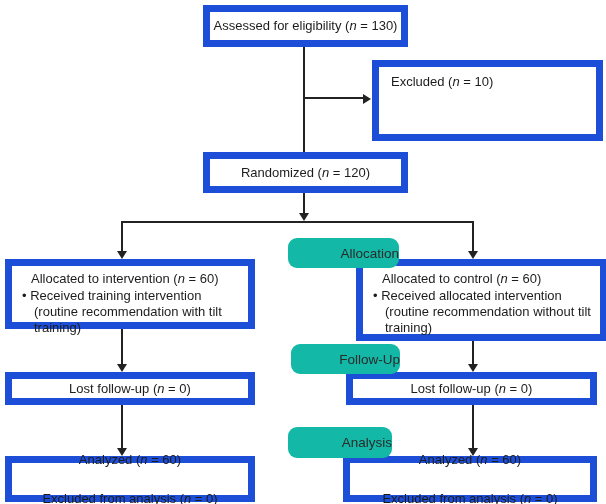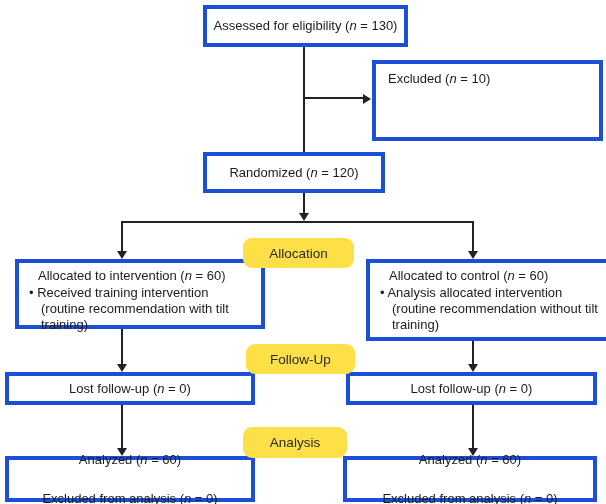--- a/index.html
+++ b/index.html
@@ -2,38 +2,38 @@
 <html><head>
 <meta charset="utf-8">
 <style>
   html,body{margin:0;padding:0;background:#ffffff;}
   .canvas{
     position:relative;width:606px;height:504px;background:#ffffff;overflow:hidden;
     font-family:"Liberation Sans",sans-serif;color:#1c1c1c;
   }
   .box{
     position:absolute;box-sizing:border-box;background:#ffffff;
-    border:4px solid #1d4ed8;z-index:2;font-size:13px;line-height:16px;color:#1c1c1c;
+    border:7px solid #1d4ed8;z-index:2;font-size:13px;line-height:16px;color:#1c1c1c;
   }
   .box.center{display:flex;align-items:center;justify-content:center;text-align:center;}
   .box.center2{display:flex;flex-direction:column;align-items:center;justify-content:center;text-align:center;gap:23px;}
   .vline{position:absolute;width:2px;background:#222222;z-index:1;}
   .hline{position:absolute;height:2px;background:#222222;z-index:1;}
   .arr-down{position:absolute;width:0;height:0;z-index:1;
     border-left:5px solid transparent;border-right:5px solid transparent;border-top:8px solid #222222;}
   .arr-right{position:absolute;width:0;height:0;z-index:1;
     border-top:5px solid transparent;border-bottom:5px solid transparent;border-left:8px solid #222222;}
   .pill{
-    position:absolute;box-sizing:border-box;z-index:3;background:#fde047;border-radius:9px;
-    display:flex;align-items:center;justify-content:center;
-    font-size:13.5px;color:#2a2a2a;
+    position:absolute;box-sizing:border-box;z-index:3;background:#14b8a6;border-radius:9px;
+    display:flex;align-items:center;justify-content:flex-end;
+    font-size:13.5px;color:#2a2a2a;margin-left:45px;
   }
   .lines{padding:7px 6px 3px 12px;}
   .lines div{line-height:16.5px;}
-  .alloc{padding:5px 6px 6px 10px;margin-left:10px;}
+  .alloc{padding:5px 6px 6px 10px;}
   .alloc .title{margin-left:9px;margin-bottom:1px;}
   .alloc .bullet{padding-left:12px;text-indent:-12px;}
   i{font-style:italic;}
 </style>
 </head>
 <body>
 
 <div class="canvas">
 
   <div class="vline" style="left:303px;top:45px;height:108px"></div>
@@ -60,32 +60,32 @@
   <div class="arr-down" style="left:468px;top:448px"></div>
 
   <div class="box center" style="left:203px;top:5px;width:205px;height:42px">
     <span>Assessed for eligibility (<i>n</i> = 130)</span>
   </div>
 
   <div class="box lines" style="left:372px;top:60px;width:231px;height:81px">
     <div>Excluded (<i>n</i> = 10)</div>
   </div>
 
-  <div class="box center" style="left:203px;top:152px;width:182px;height:41px">
+  <div class="box center" style="left:203px;top:152px;width:205px;height:41px">
     <span>Randomized (<i>n</i> = 120)</span>
   </div>
 
   <div class="box alloc" style="left:5px;top:259px;width:250px;height:70px">
     <div class="title">Allocated to intervention (<i>n</i> = 60)</div>
     <div class="bullet">• Received training intervention (routine recommendation with tilt training)</div>
   </div>
 
   <div class="box alloc" style="left:356px;top:259px;width:251px;height:82px">
     <div class="title">Allocated to control (<i>n</i> = 60)</div>
-    <div class="bullet">• Analysis allocated intervention (routine recommendation without tilt training)</div>
+    <div class="bullet">• Received allocated intervention (routine recommendation without tilt training)</div>
   </div>
 
   <div class="box center" style="left:5px;top:372px;width:250px;height:33px">
     <span>Lost follow-up (<i>n</i> = 0)</span>
   </div>
 
   <div class="box center" style="left:346px;top:372px;width:251px;height:33px">
     <span>Lost follow-up (<i>n</i> = 0)</span>
   </div>
 

